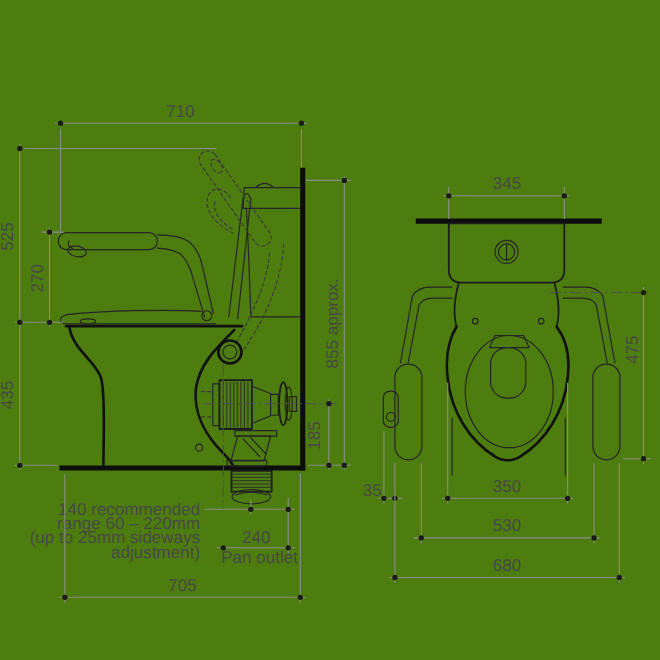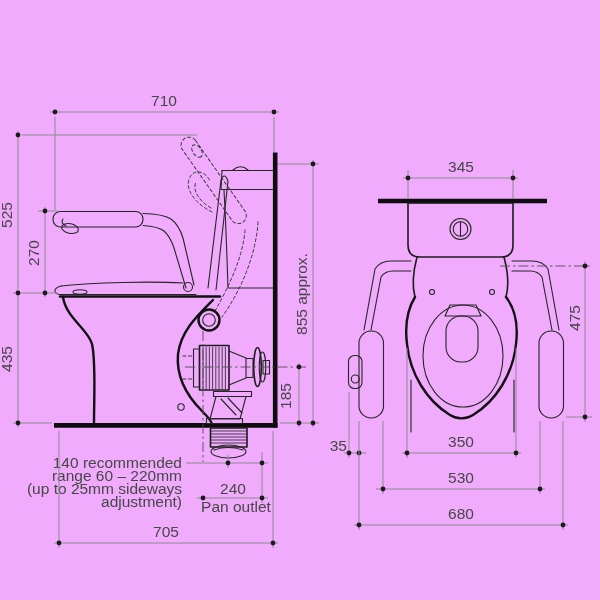--- a/index.html
+++ b/index.html
@@ -1,16 +1,16 @@
 <!DOCTYPE html>
 <html><head>
 <meta charset="utf-8">
 <style>
   html,body{margin:0;padding:0;background:#ffffff;}
-  .stage{width:600px;height:600px;background:#f0abfc;position:relative;font-family:"Liberation Sans",sans-serif;}
+  .stage{width:600px;height:600px;background:#4d7c0f;position:relative;font-family:"Liberation Sans",sans-serif;}
   svg{display:block;}
   .draw{stroke:#262626;fill:none;stroke-width:1.1;stroke-linecap:round;stroke-linejoin:round;}
   .draw-md{stroke:#1c1c1c;fill:none;stroke-width:1.6;stroke-linecap:round;stroke-linejoin:round;}
   .draw-bold{stroke:#111111;fill:none;stroke-width:2.4;stroke-linecap:round;stroke-linejoin:round;}
   .wallline{stroke:#0d0d0d;fill:none;stroke-width:4.6;stroke-linecap:butt;}
   .dashed{stroke:#3a3a3a;fill:none;stroke-width:1;stroke-dasharray:3 2.6;stroke-linecap:round;}
   .cline{stroke:#4f4f4f;fill:none;stroke-width:0.9;stroke-dasharray:10 3 2.5 3;}
   .dim{stroke:#8c8c8c;fill:none;stroke-width:1;}
   .dot{fill:#1b1b1b;stroke:none;}
   .stripe{stroke:#2c2c2c;stroke-width:0.85;fill:none;}

